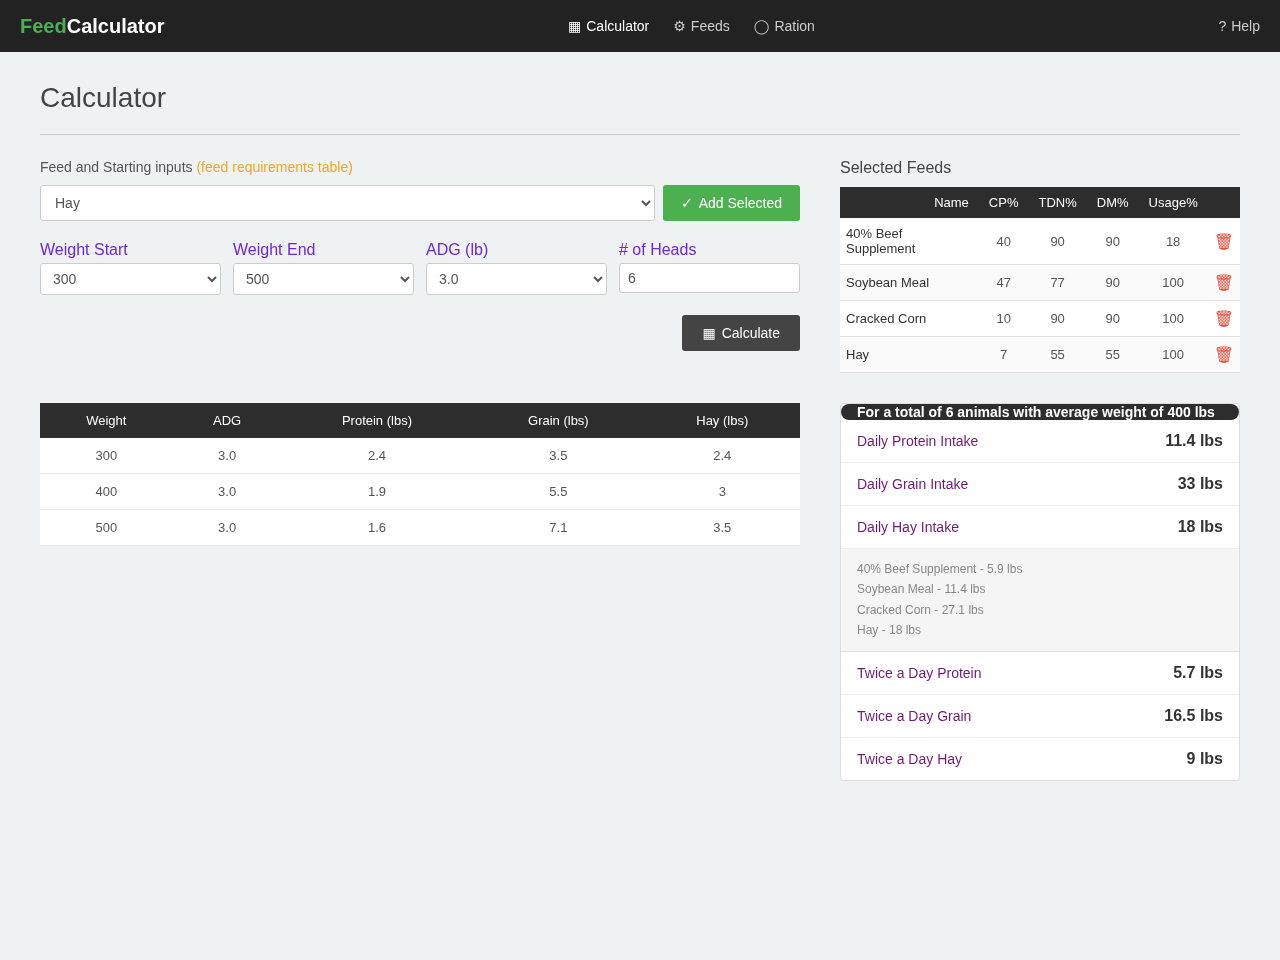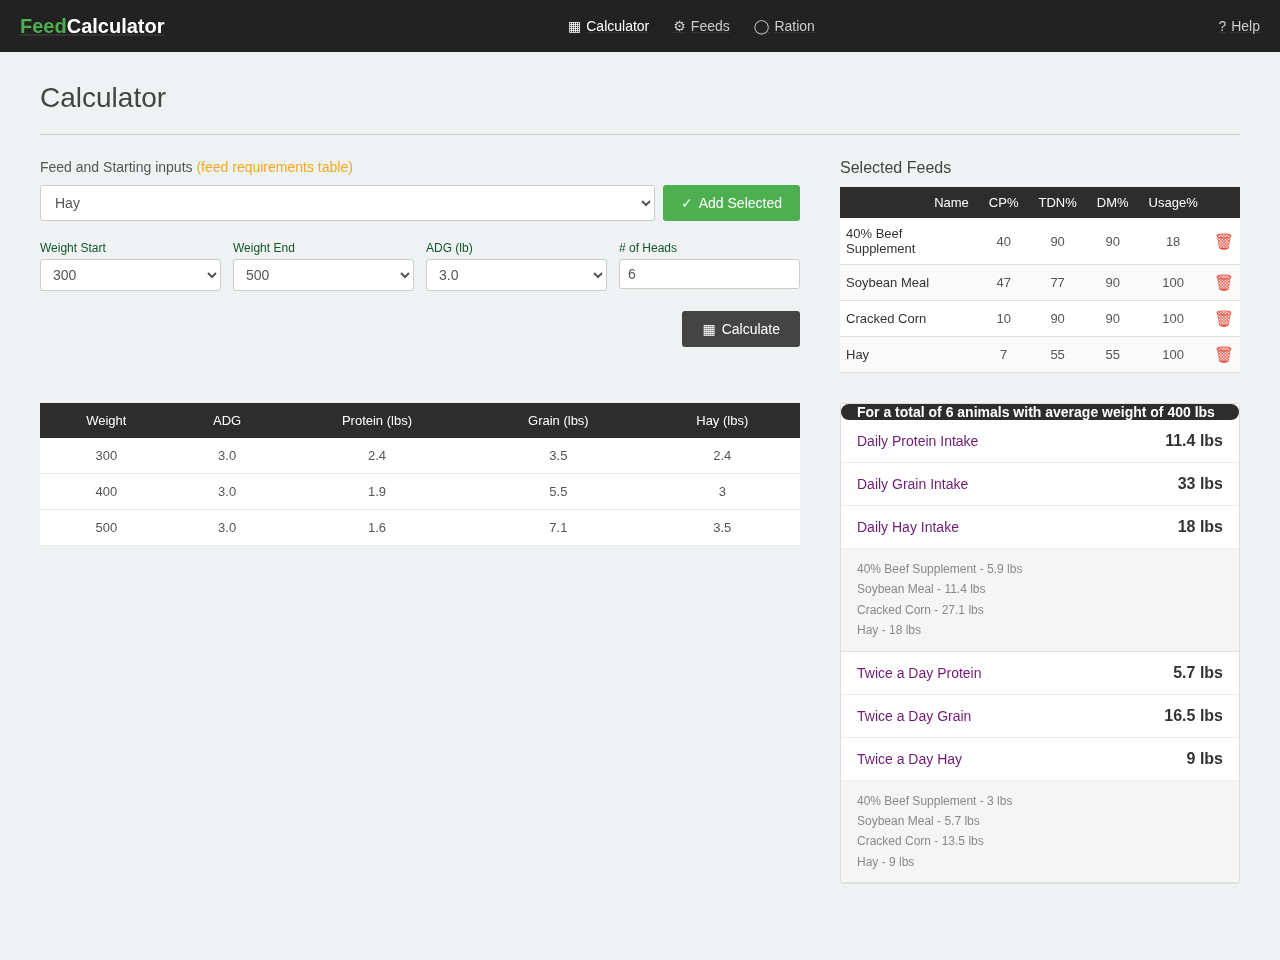--- a/index.html
+++ b/index.html
@@ -5,21 +5,20 @@
     * { box-sizing: border-box; margin: 0; padding: 0; }
     body { font-family: Arial, sans-serif; background: #eef2f3; font-size: 14px; color: #333; }
 
     
     nav {
       background: #222;
       display: flex;
       align-items: center;
       padding: 0 20px;
       height: 52px;
-      text-decoration: underline;
     }
     .nav-logo { display: flex; align-items: center; margin-right: auto; }
     .nav-logo .feed { color: #4caf50; font-weight: bold; font-size: 20px; }
     .nav-logo .calc { color: #fff; font-weight: bold; font-size: 20px; }
     .nav-links { display: flex; gap: 24px; align-items: center; }
     .nav-link {
       color: #ccc;
       text-decoration: none;
       font-size: 14px;
       display: flex;
@@ -59,21 +58,21 @@
       padding: 8px 18px;
       border-radius: 3px;
       cursor: pointer;
       font-size: 14px;
       display: flex;
       align-items: center;
       gap: 6px;
       white-space: nowrap;
     }
     .weight-row { display: grid; grid-template-columns: 1fr 1fr 1fr 1fr; gap: 12px; margin-bottom: 20px; }
-    .weight-row label { font-size: 12px; color: #14532d; display: block; margin-bottom: 4px; }
+    .weight-row label { font-size: 16px; color: #6d28d9; display: block; margin-bottom: 4px; }
     .weight-row select, .weight-row input {
       width: 100%;
       padding: 6px 8px;
       border: 1px solid #ccc;
       border-radius: 3px;
       font-size: 14px;
       color: #555;
       background: #fff;
     }
     .btn-calculate {
@@ -307,18 +306,15 @@
         <span class="summary-value">5.7 lbs</span>
       </div>
       <div class="summary-row">
         <span class="summary-label">Twice a Day Grain</span>
         <span class="summary-value">16.5 lbs</span>
       </div>
       <div class="summary-row">
         <span class="summary-label">Twice a Day Hay</span>
         <span class="summary-value">9 lbs</span>
       </div>
-      <div class="summary-detail">
-        <p id="twiceDetail">40% Beef Supplement - 3 lbs<br>Soybean Meal - 5.7 lbs<br>Cracked Corn - 13.5 lbs<br>Hay - 9 lbs</p>
-      </div>
     </div>
   </div>
 </div>
 
 </body></html>

